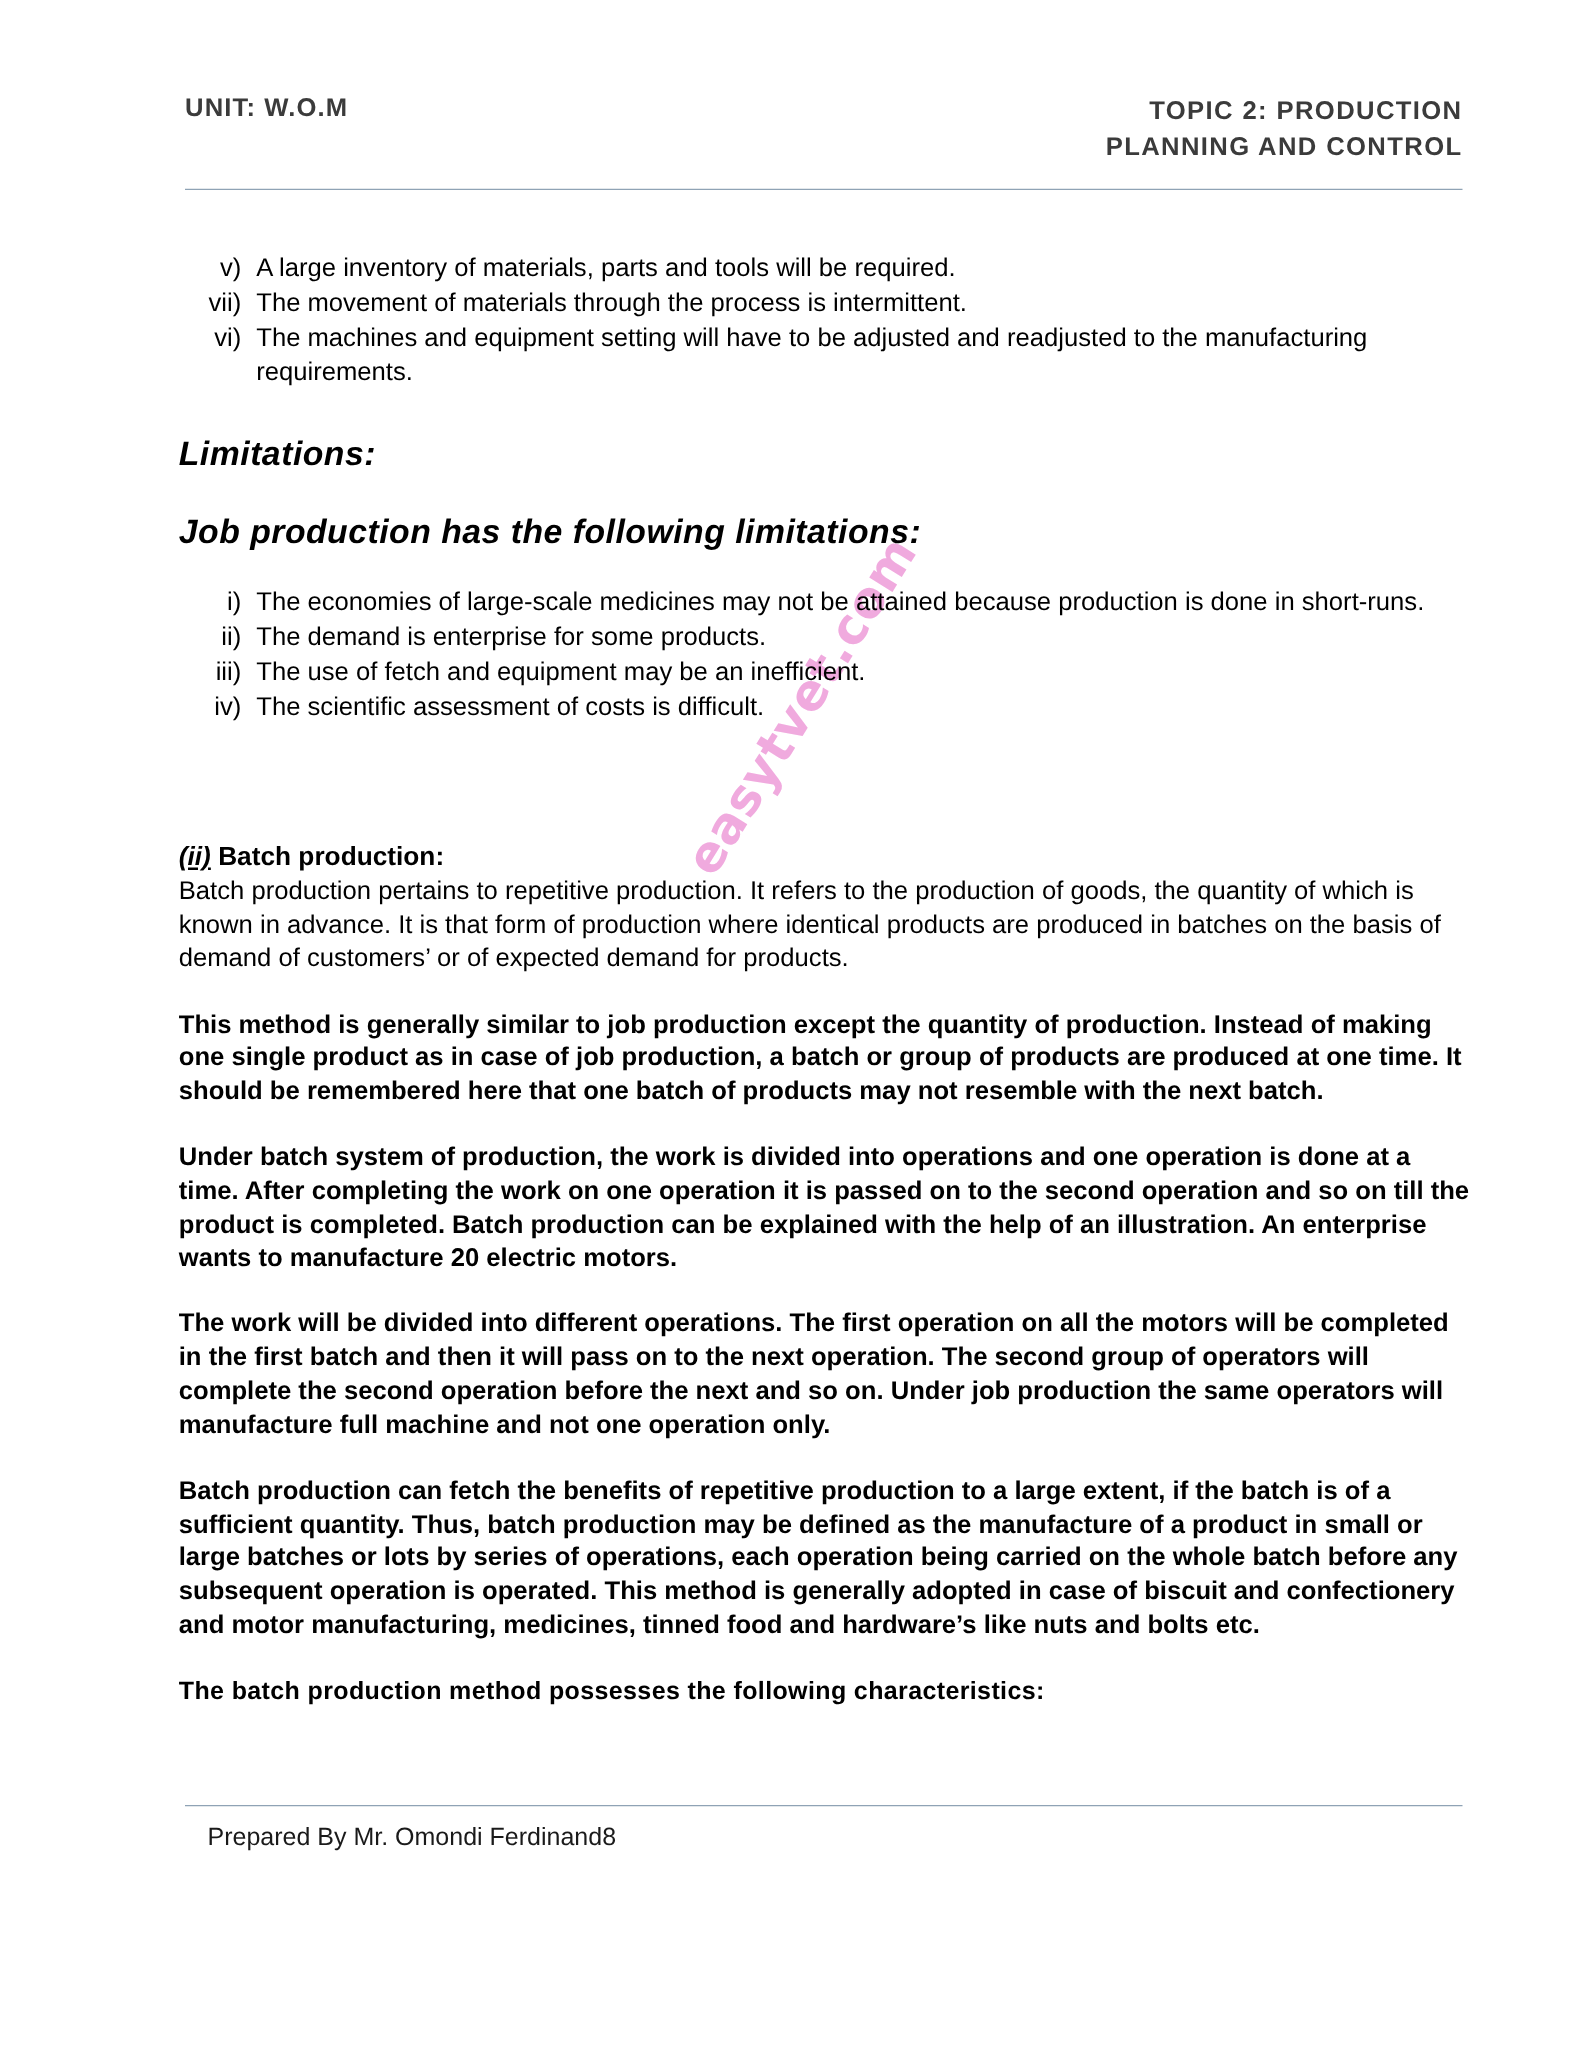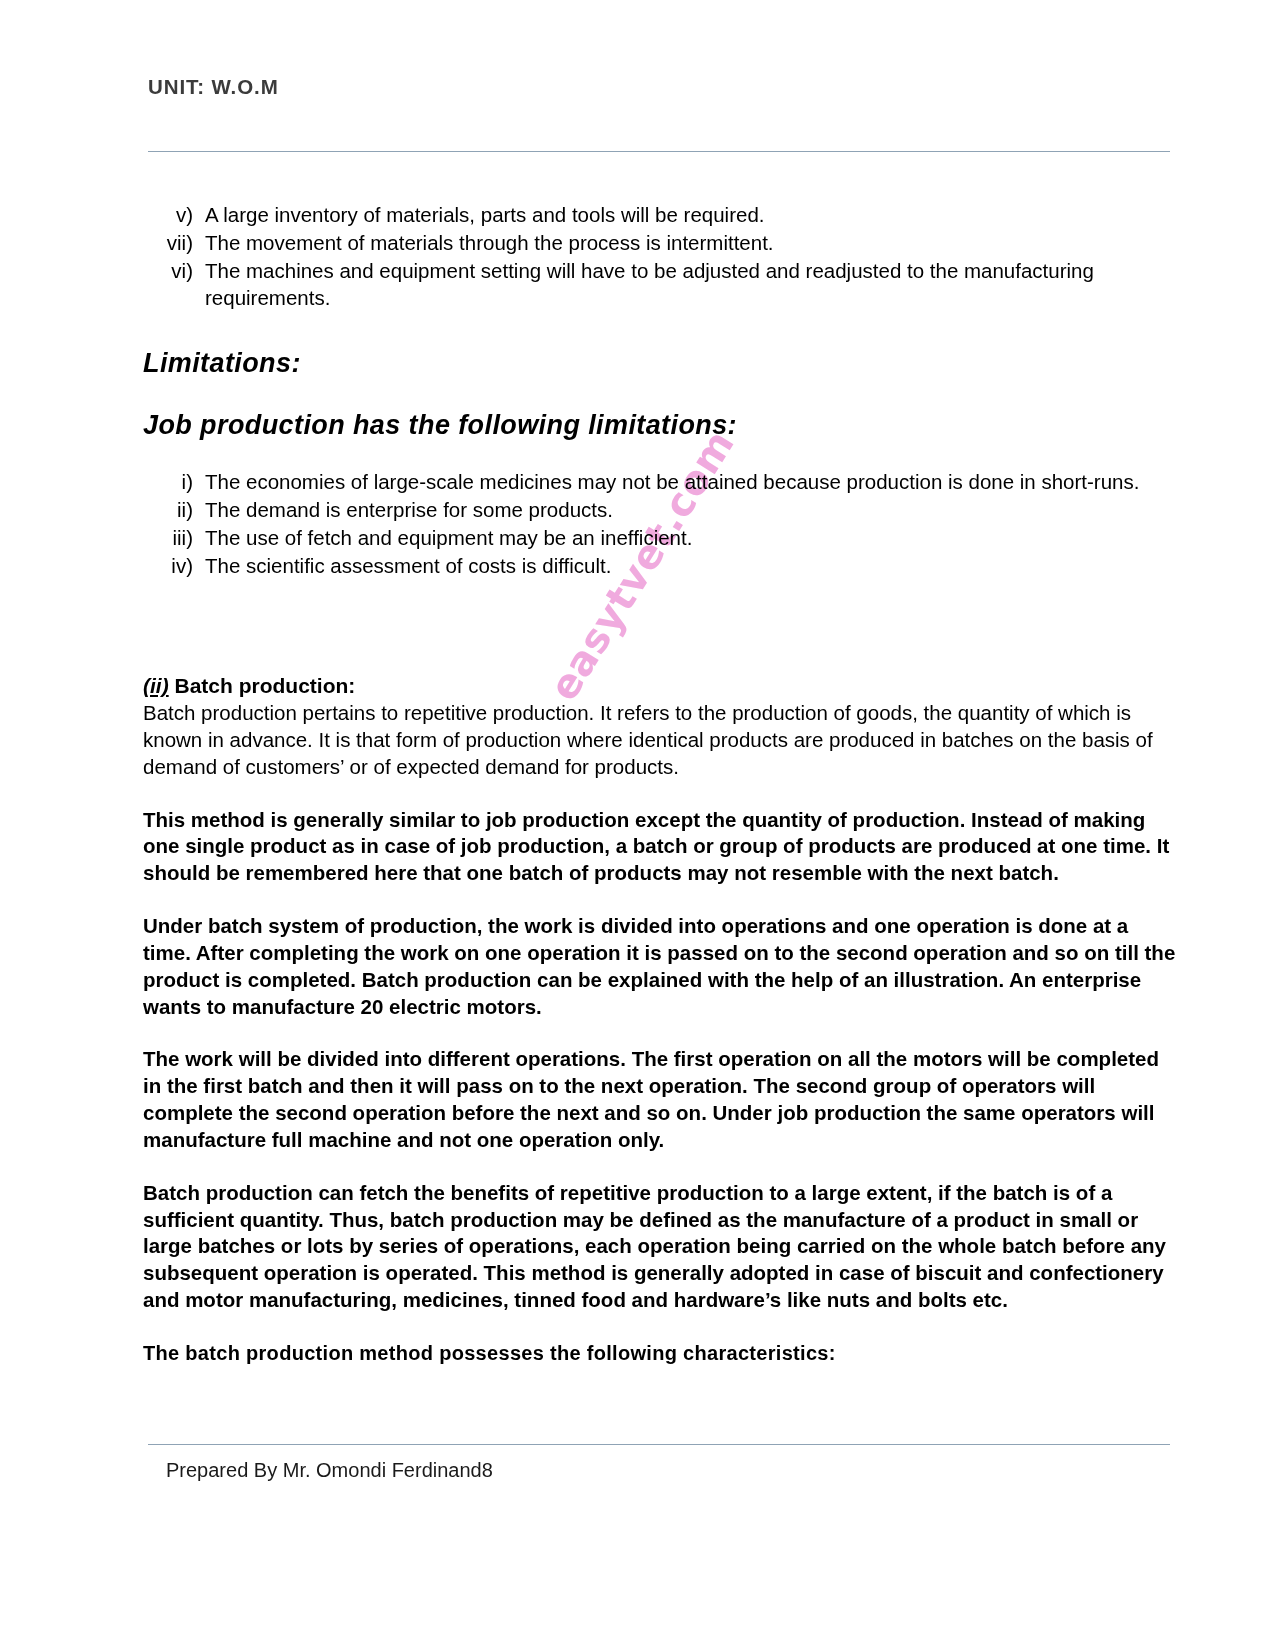--- a/index.html
+++ b/index.html
@@ -161,20 +161,24 @@
   }
   .footer-page { font-size: 20px; }
 </style>
 </head>
 <body>
 
 <div class="page">
 
   <div class="header">
     <div class="header-left">UNIT: W.O.M</div>
+    <div class="header-right">
+      <div>TOPIC 2: PRODUCTION</div>
+      <div>PLANNING AND CONTROL</div>
+    </div>
   </div>
   <div class="header-rule"></div>
 
   <div class="watermark">easytvet.com</div>
 
   <div class="body-area">
 
     <ol class="roman list-block-a">
       <li>
         <span class="marker">v)</span>

